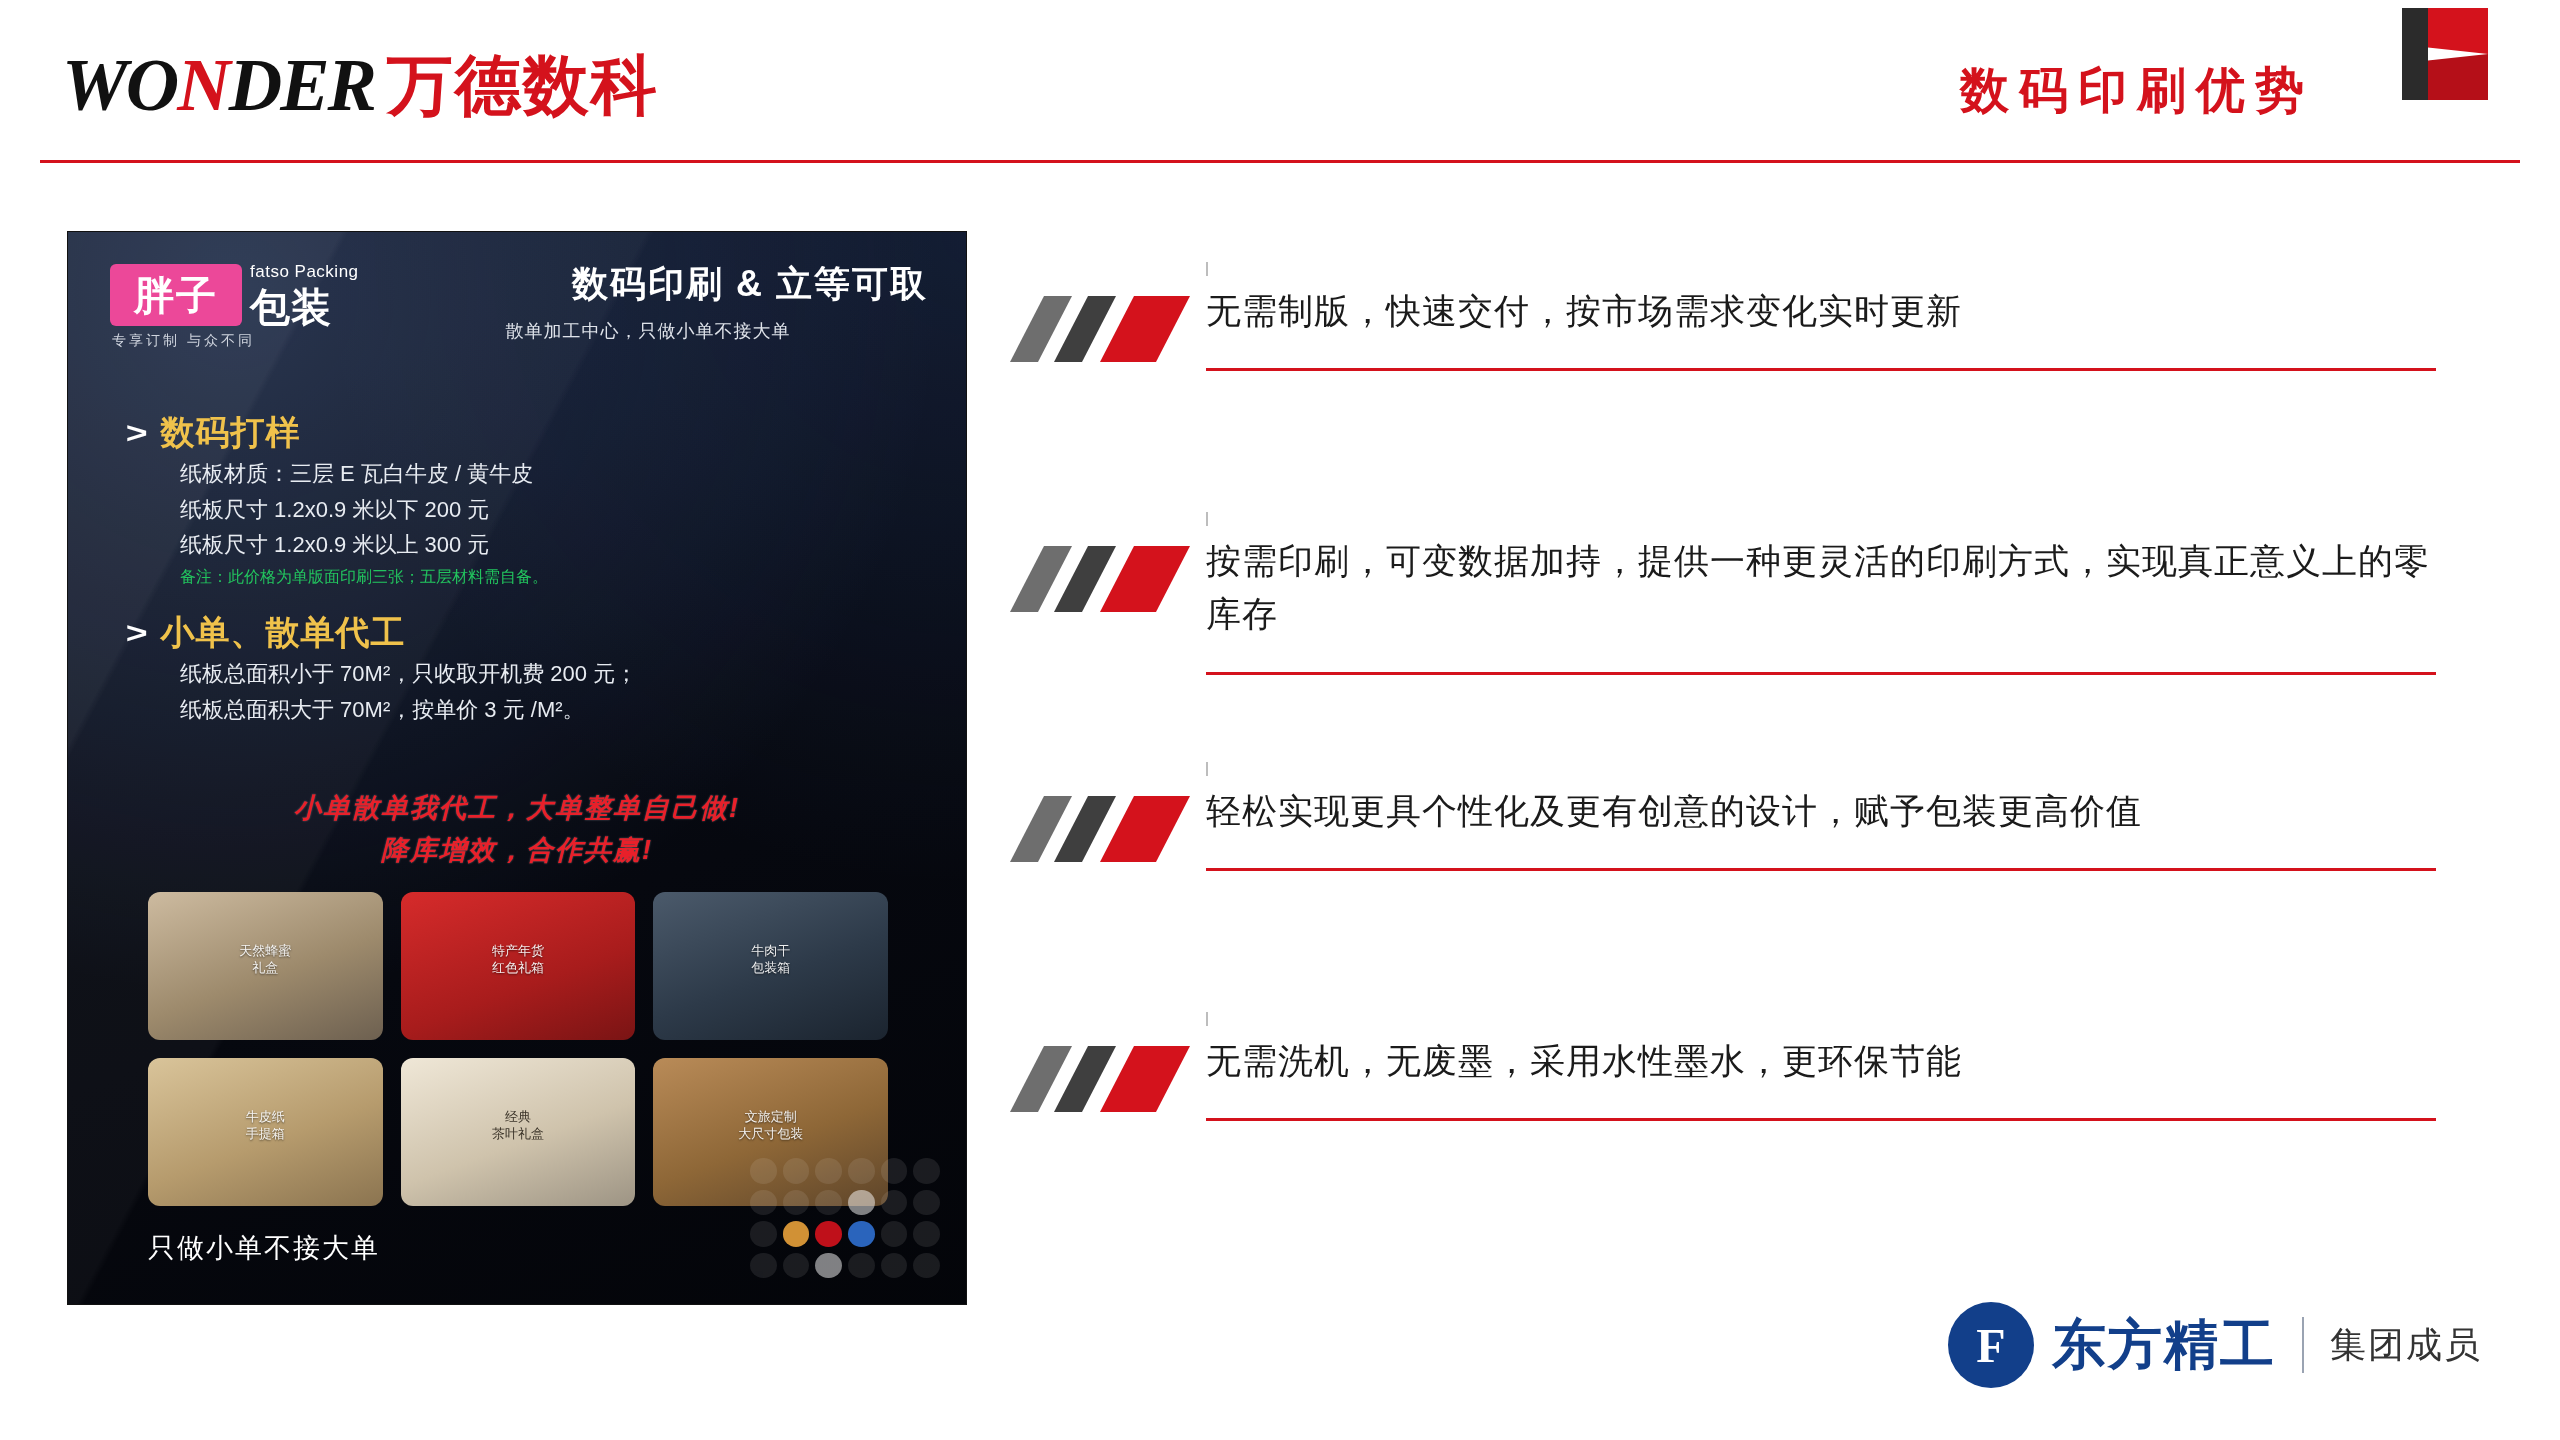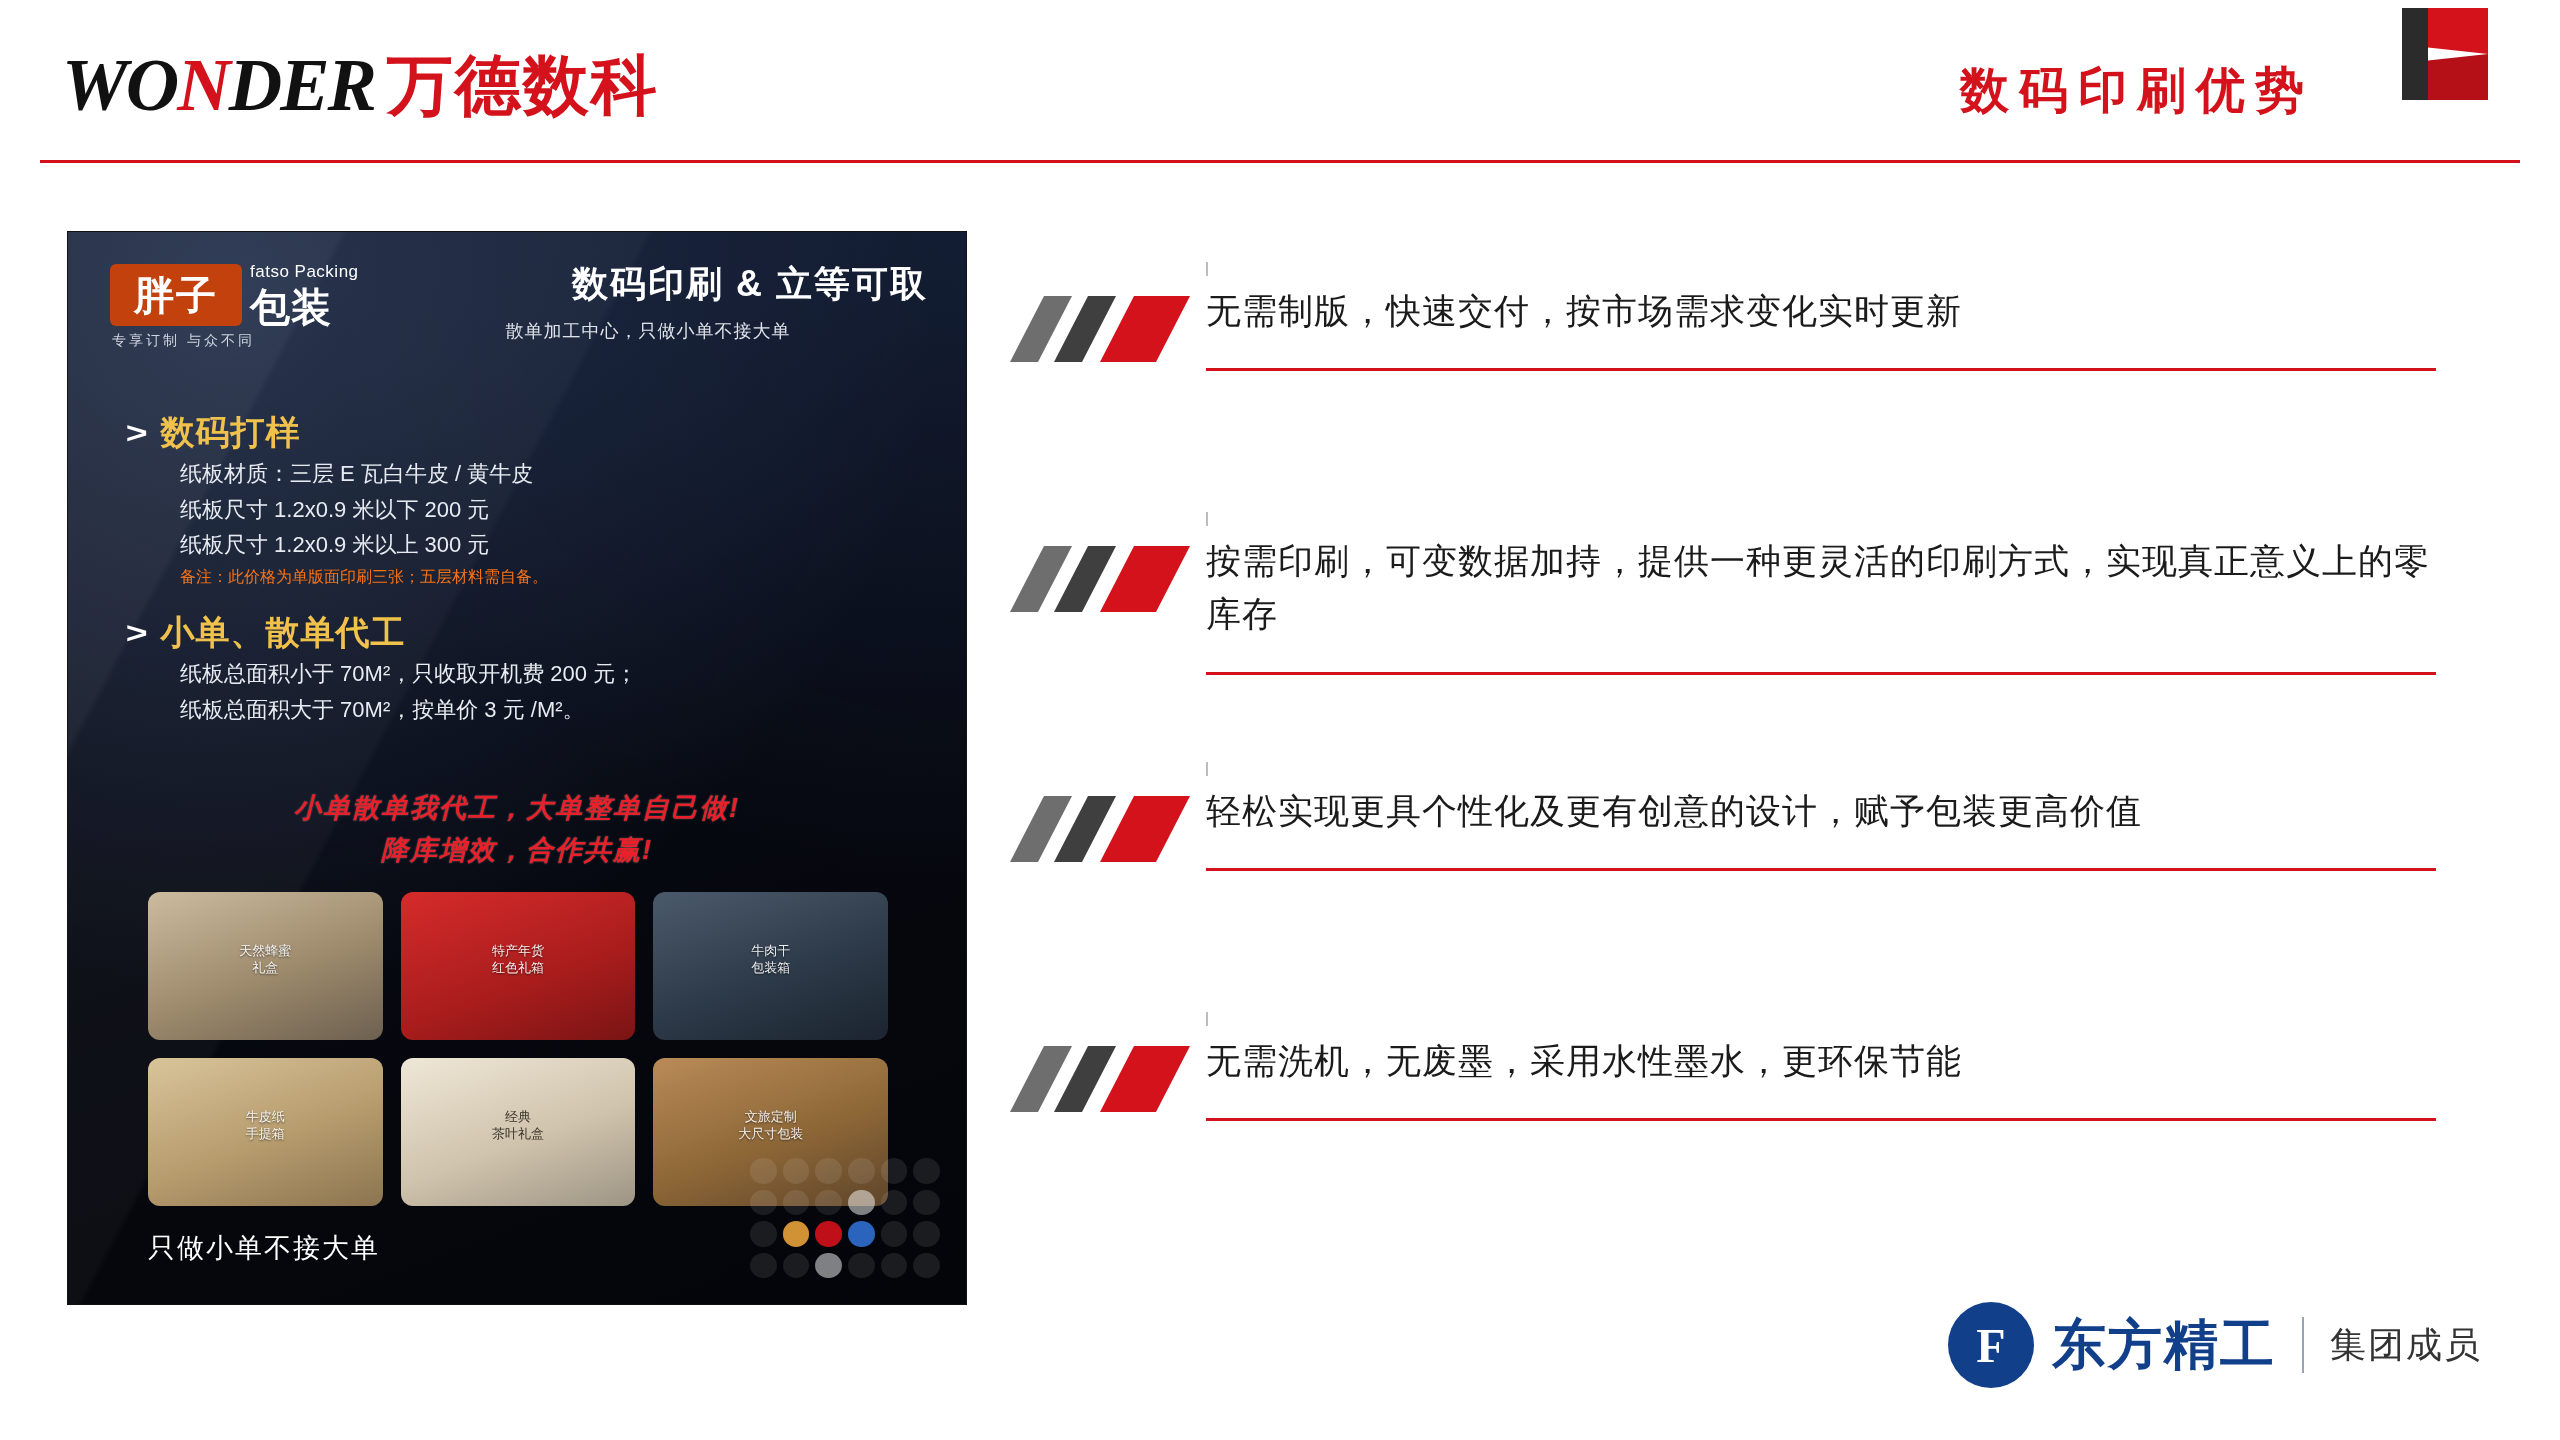--- a/index.html
+++ b/index.html
@@ -126,21 +126,21 @@
 
   .poster-brand {
     position: absolute;
     left: 42px; top: 28px;
     width: 290px; height: 86px;
   }
   .pb-box {
     position: absolute;
     left: 0; top: 4px;
     width: 132px; height: 62px;
-    background: #c2410c;
+    background: #ec4899;
     border-radius: 6px;
   }
   .pb-box span {
     display: block;
     text-align: center;
     color: #ffffff;
     font-weight: bold;
     font-size: 40px;
     line-height: 62px;
     letter-spacing: 2px;
@@ -213,21 +213,21 @@
   }
   .sec-title.gold { color: #f0c24b; }
   .sec-line {
     color: #e8ecf2;
     font-size: 22px;
     line-height: 1.62;
     margin-left: 52px;
     white-space: nowrap;
   }
   .sec-note {
-    color: #f97316;
+    color: #22c55e;
     font-size: 16px;
     margin-left: 52px;
     margin-top: 4px;
     white-space: nowrap;
   }
 
   .slogan {
     position: absolute;
     left: 0; top: 556px;
     width: 898px;

